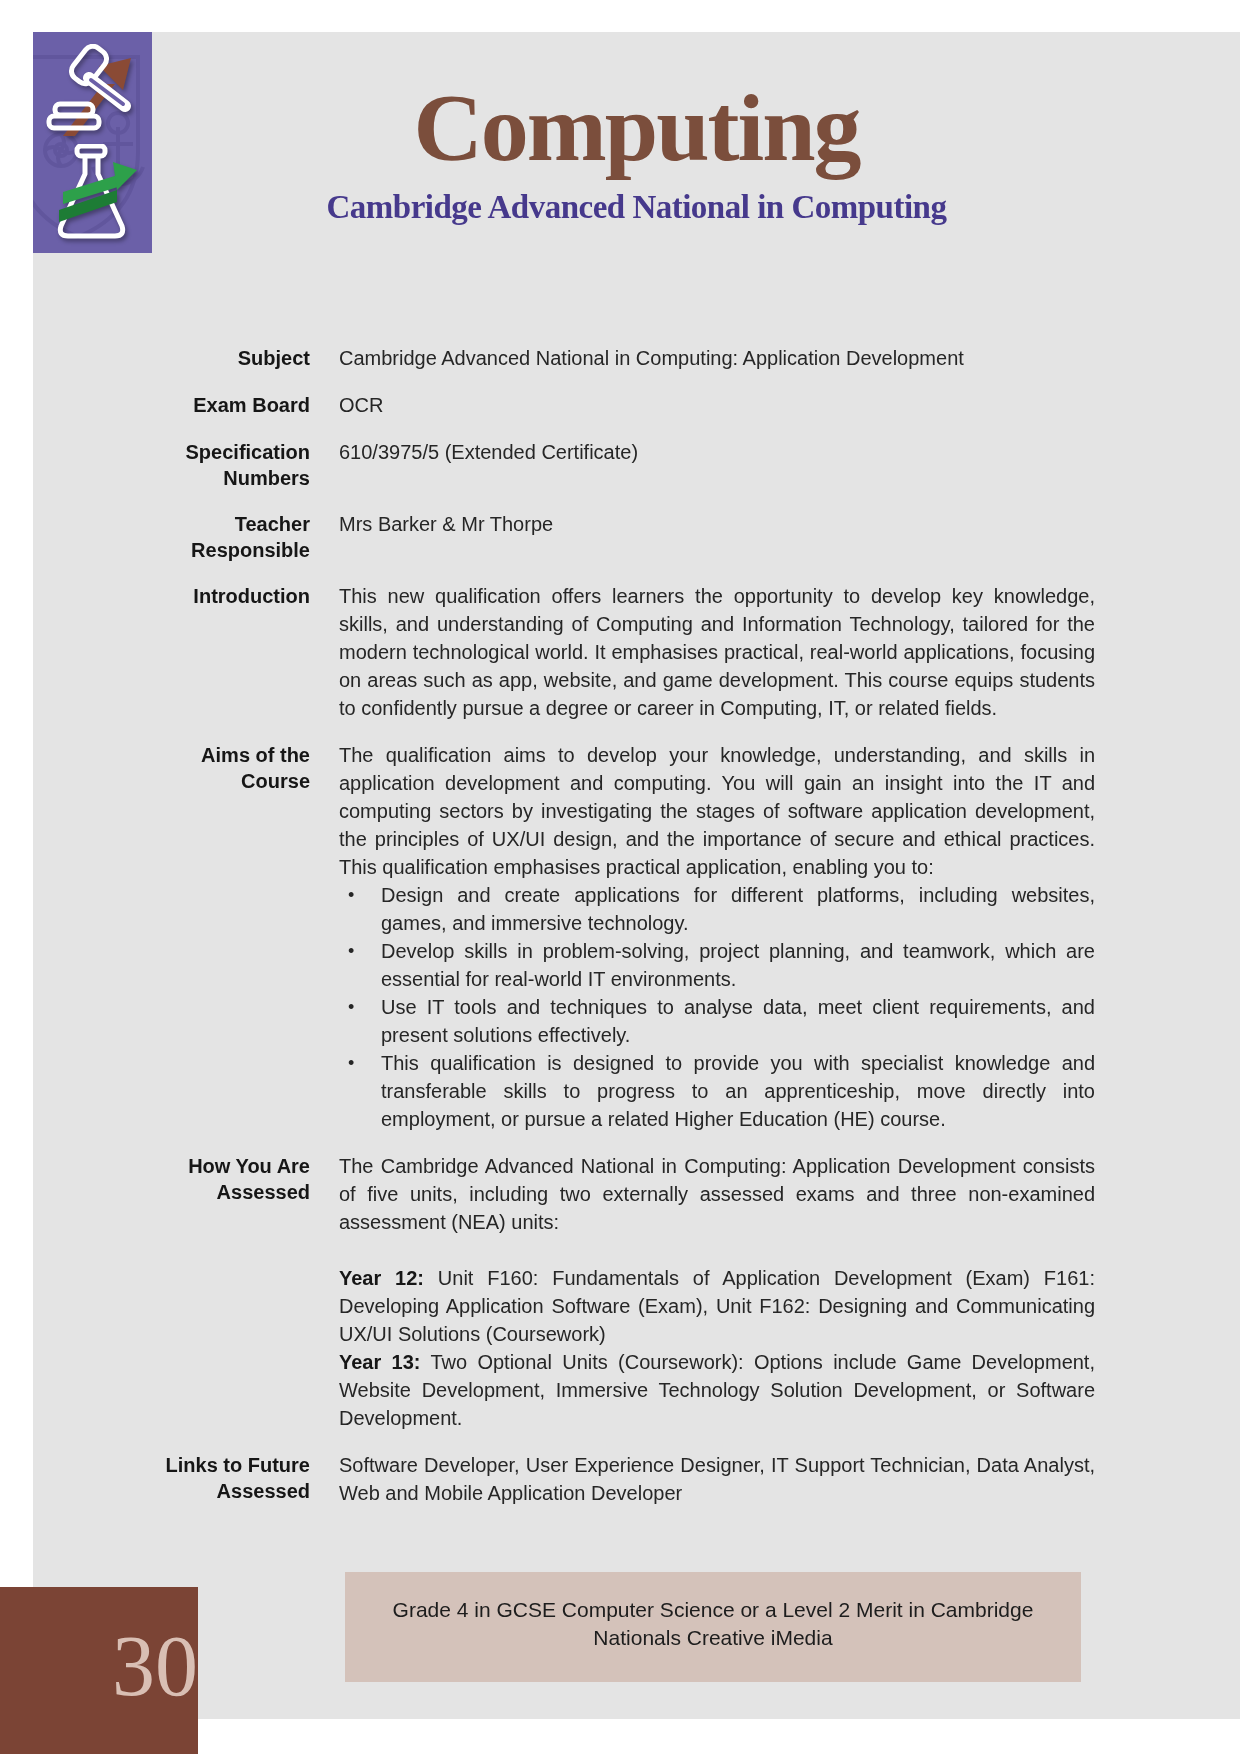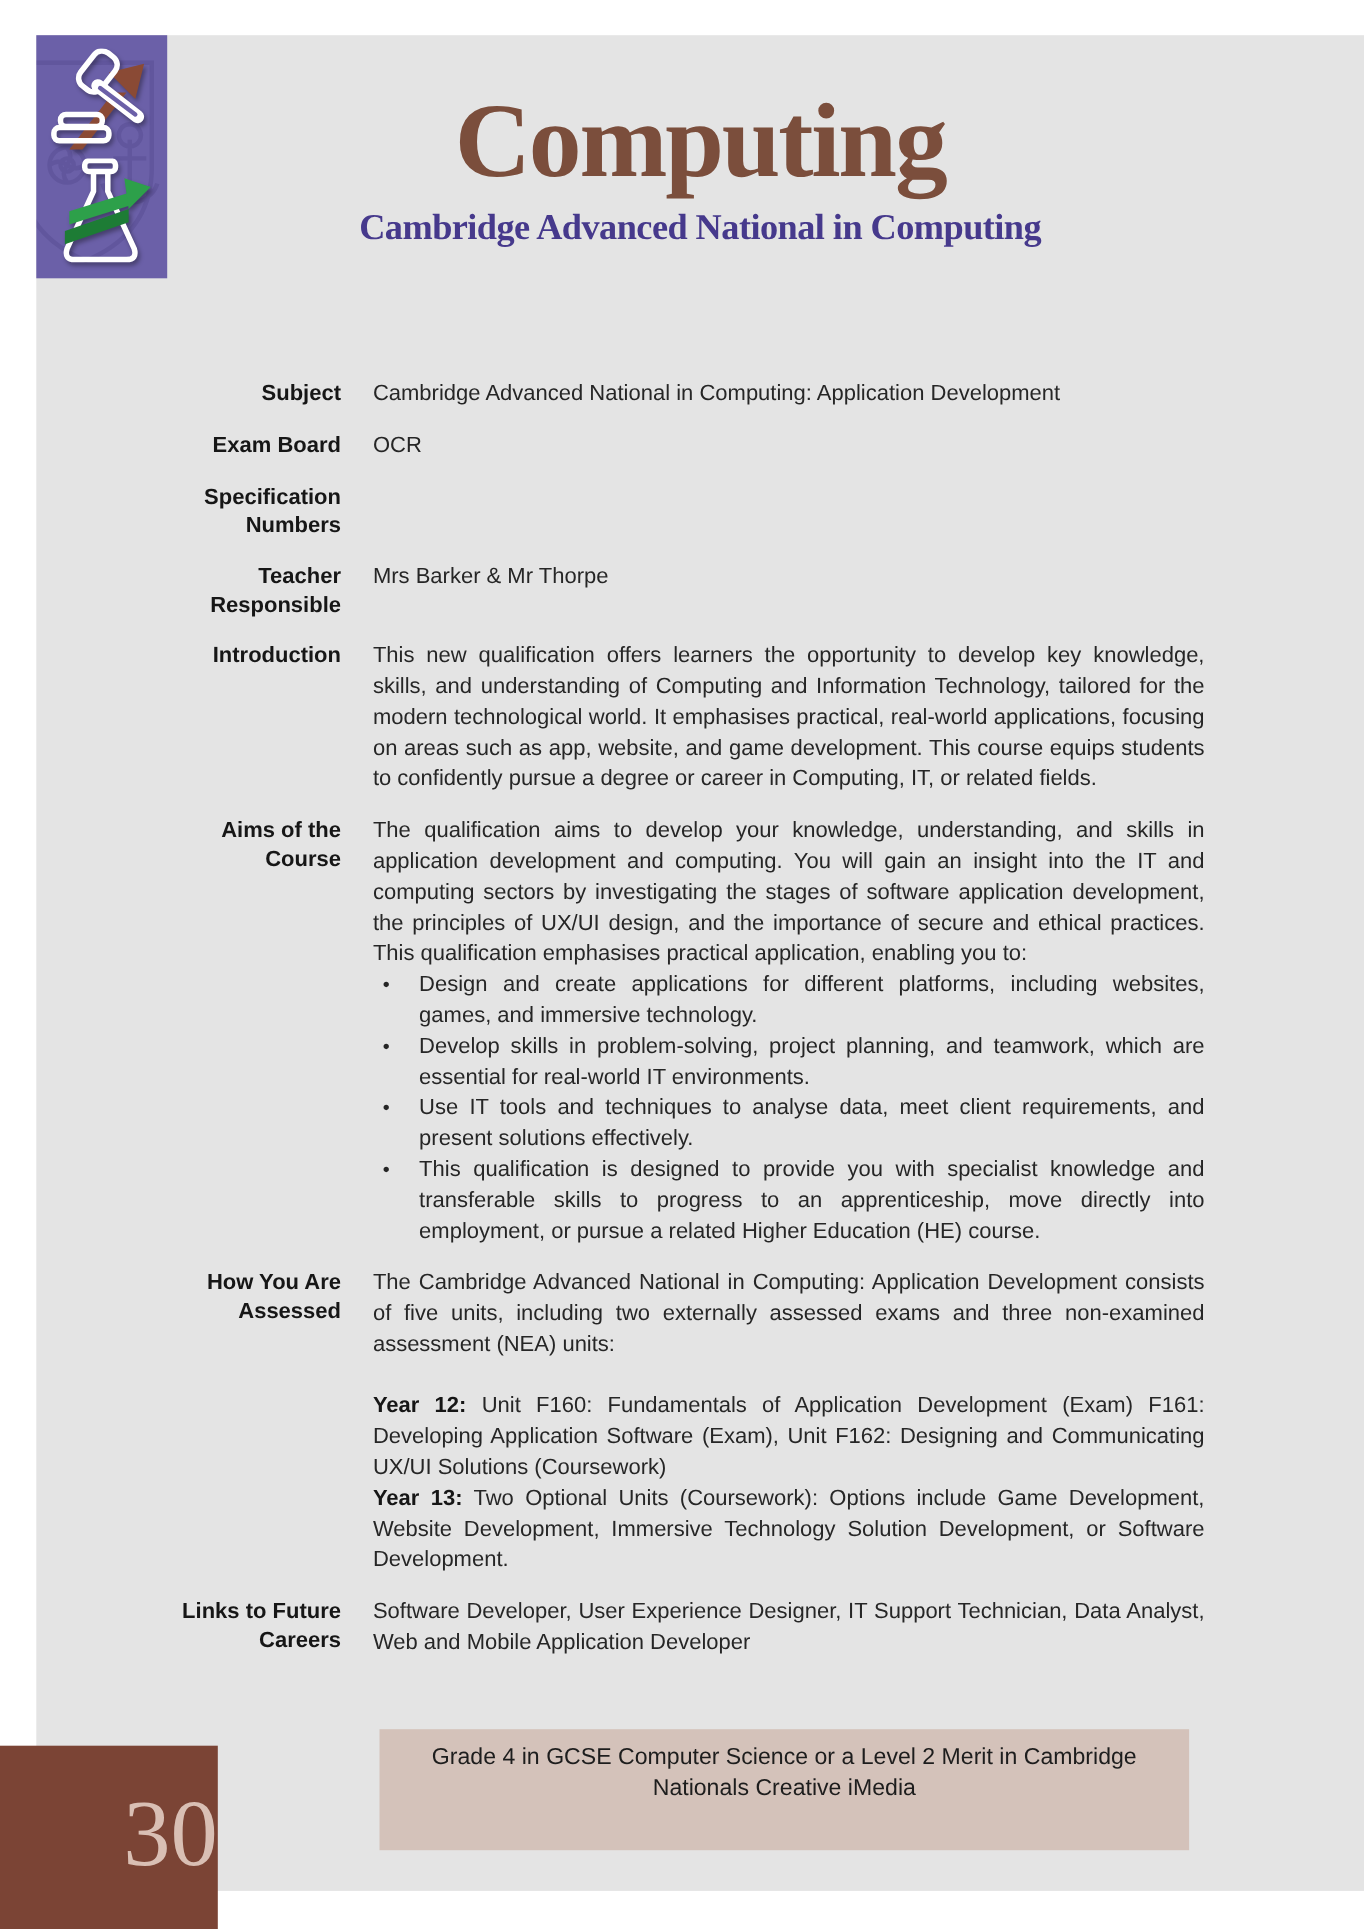--- a/index.html
+++ b/index.html
@@ -59,21 +59,21 @@
   .spacer-line{height:28px;}
   b.inline-strong{font-weight:bold;color:#161616;}
 
   
   .entry-box{
     position:absolute;left:345px;top:1572px;width:736px;height:110px;
     background:#d4c2ba;box-sizing:border-box;padding-top:12px;
     text-align:center;color:#1d1d1d;
   }
   .entry-box .entry-title{font-weight:bold;font-size:21px;line-height:28px;}
-  .entry-box .entry-text{font-size:21px;line-height:28px;max-width:648px;margin:0 auto;}
+  .entry-box .entry-text{font-size:21px;line-height:28px;max-width:648px;margin:12px auto;}
 
   
   .page-box{
     position:absolute;left:0;top:1587px;width:198px;height:167px;
     background:#7b4435;
   }
   .page-num{
     font-family:"Liberation Serif",serif;font-size:86px;font-weight:400;
     color:#d9bfb4;text-align:right;line-height:158px;
   }
@@ -129,20 +129,21 @@
     <div class="value">Cambridge Advanced National in Computing: Application Development</div>
   </div>
 
   <div class="row">
     <div class="label">Exam Board</div>
     <div class="value">OCR</div>
   </div>
 
   <div class="row">
     <div class="label">Specification Numbers</div>
+    <div class="value">610/3975/5 (Extended Certificate)</div>
   </div>
 
   <div class="row">
     <div class="label">Teacher Responsible</div>
     <div class="value">Mrs Barker &amp; Mr Thorpe</div>
   </div>
 
   <div class="row">
     <div class="label">Introduction</div>
     <div class="value">This new qualification offers learners the opportunity to develop key knowledge, skills, and understanding of Computing and Information Technology, tailored for the modern technological world. It emphasises practical, real-world applications, focusing on areas such as app, website, and game development. This course equips students to confidently pursue a degree or career in Computing, IT, or related fields.</div>
@@ -177,21 +178,21 @@
     <div class="label">How You Are Assessed</div>
     <div class="value">
       <p>The Cambridge Advanced National in Computing: Application Development consists of five units, including two externally assessed exams and three non-examined assessment (NEA) units:</p>
       <div class="spacer-line"></div>
       <p><b class="inline-strong">Year 12:</b> <span>Unit F160: Fundamentals of Application Development (Exam) F161: Developing Application Software (Exam), Unit F162: Designing and Communicating UX/UI Solutions (Coursework)</span></p>
       <p><b class="inline-strong">Year 13:</b> <span>Two Optional Units (Coursework): Options include Game Development, Website Development, Immersive Technology Solution Development, or Software Development.</span></p>
     </div>
   </div>
 
   <div class="row">
-    <div class="label">Links to Future Careers</div>
+    <div class="label">Links to Future Assessed</div>
     <div class="value">Software Developer, User Experience Designer, IT Support Technician, Data Analyst, Web and Mobile Application Developer</div>
   </div>
 
 </div>
 
 <div class="entry-box">
   <div class="entry-text">Grade 4 in GCSE Computer Science or a Level 2 Merit in Cambridge Nationals Creative iMedia</div>
 </div>
 
 <div class="page-box">

